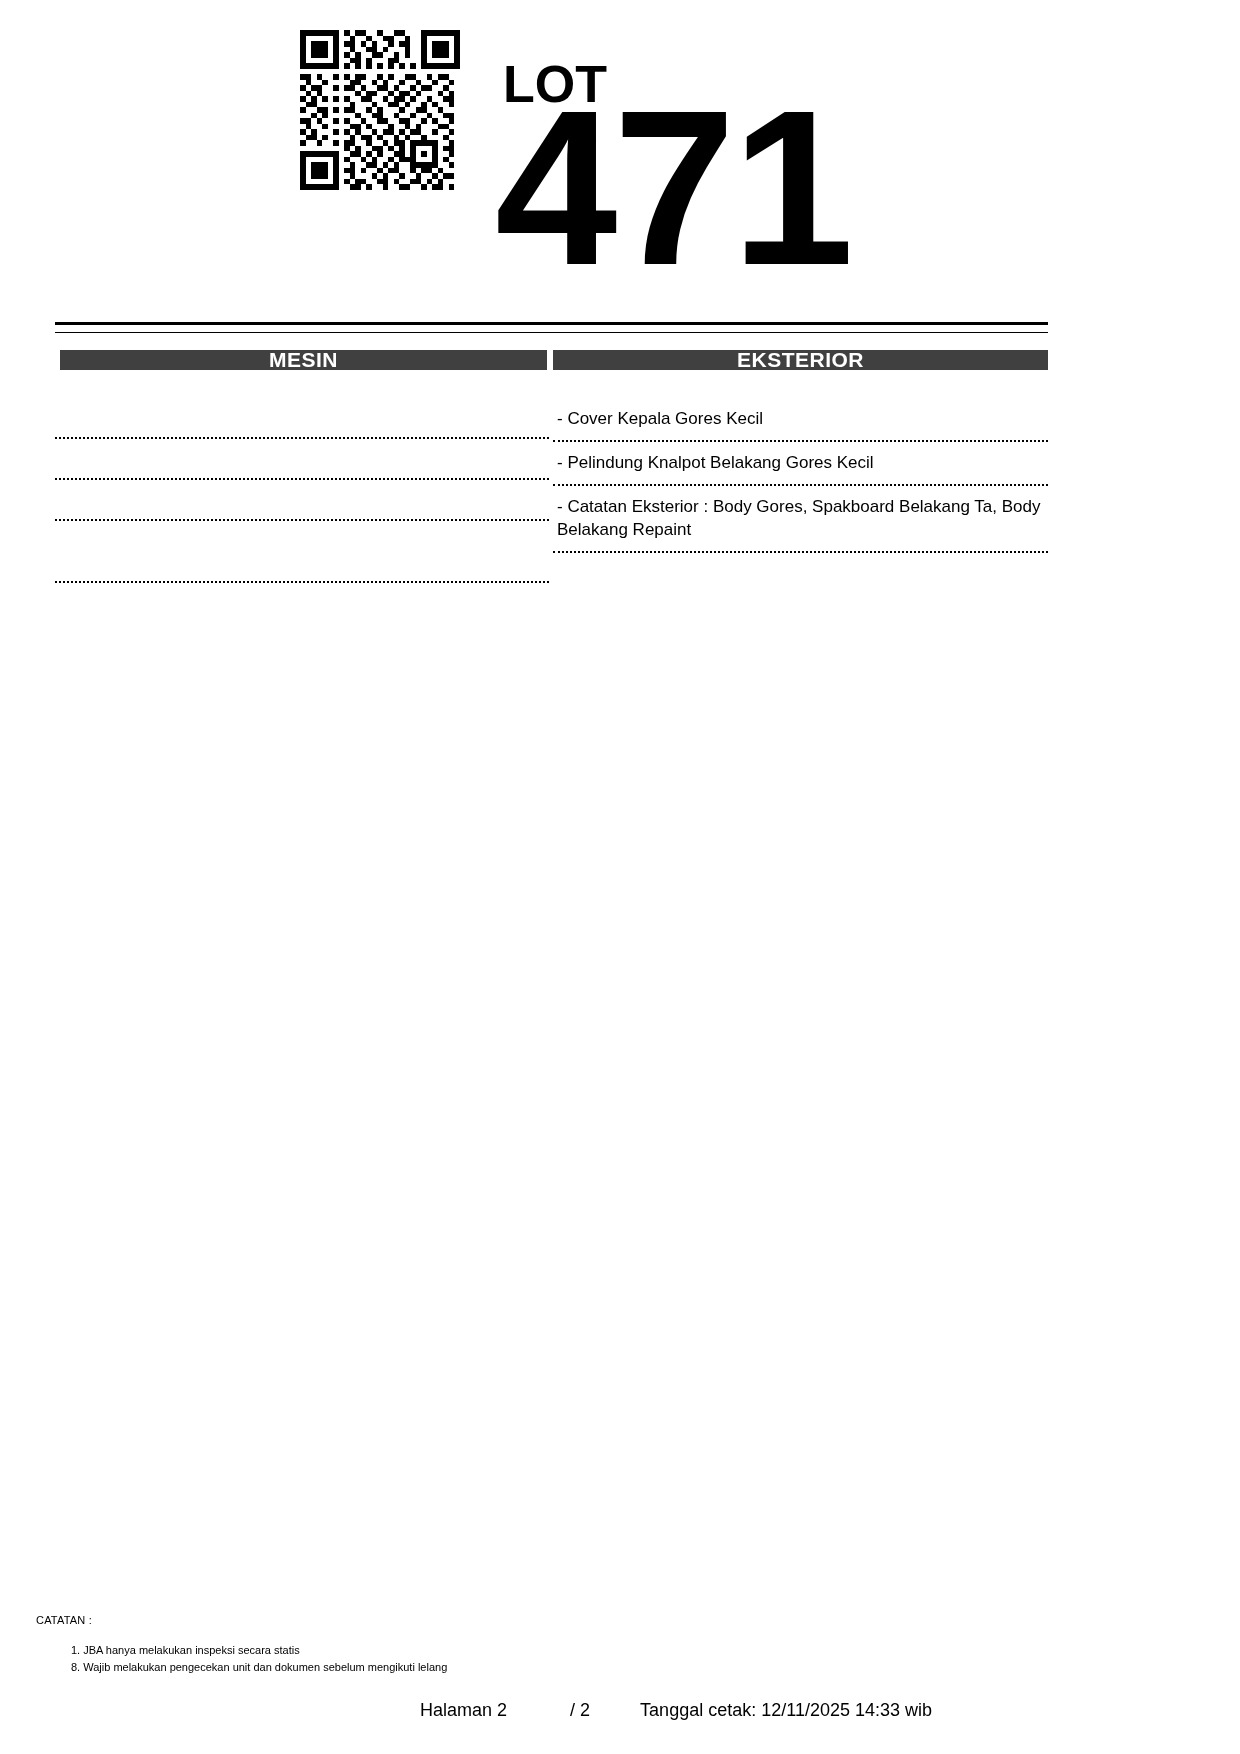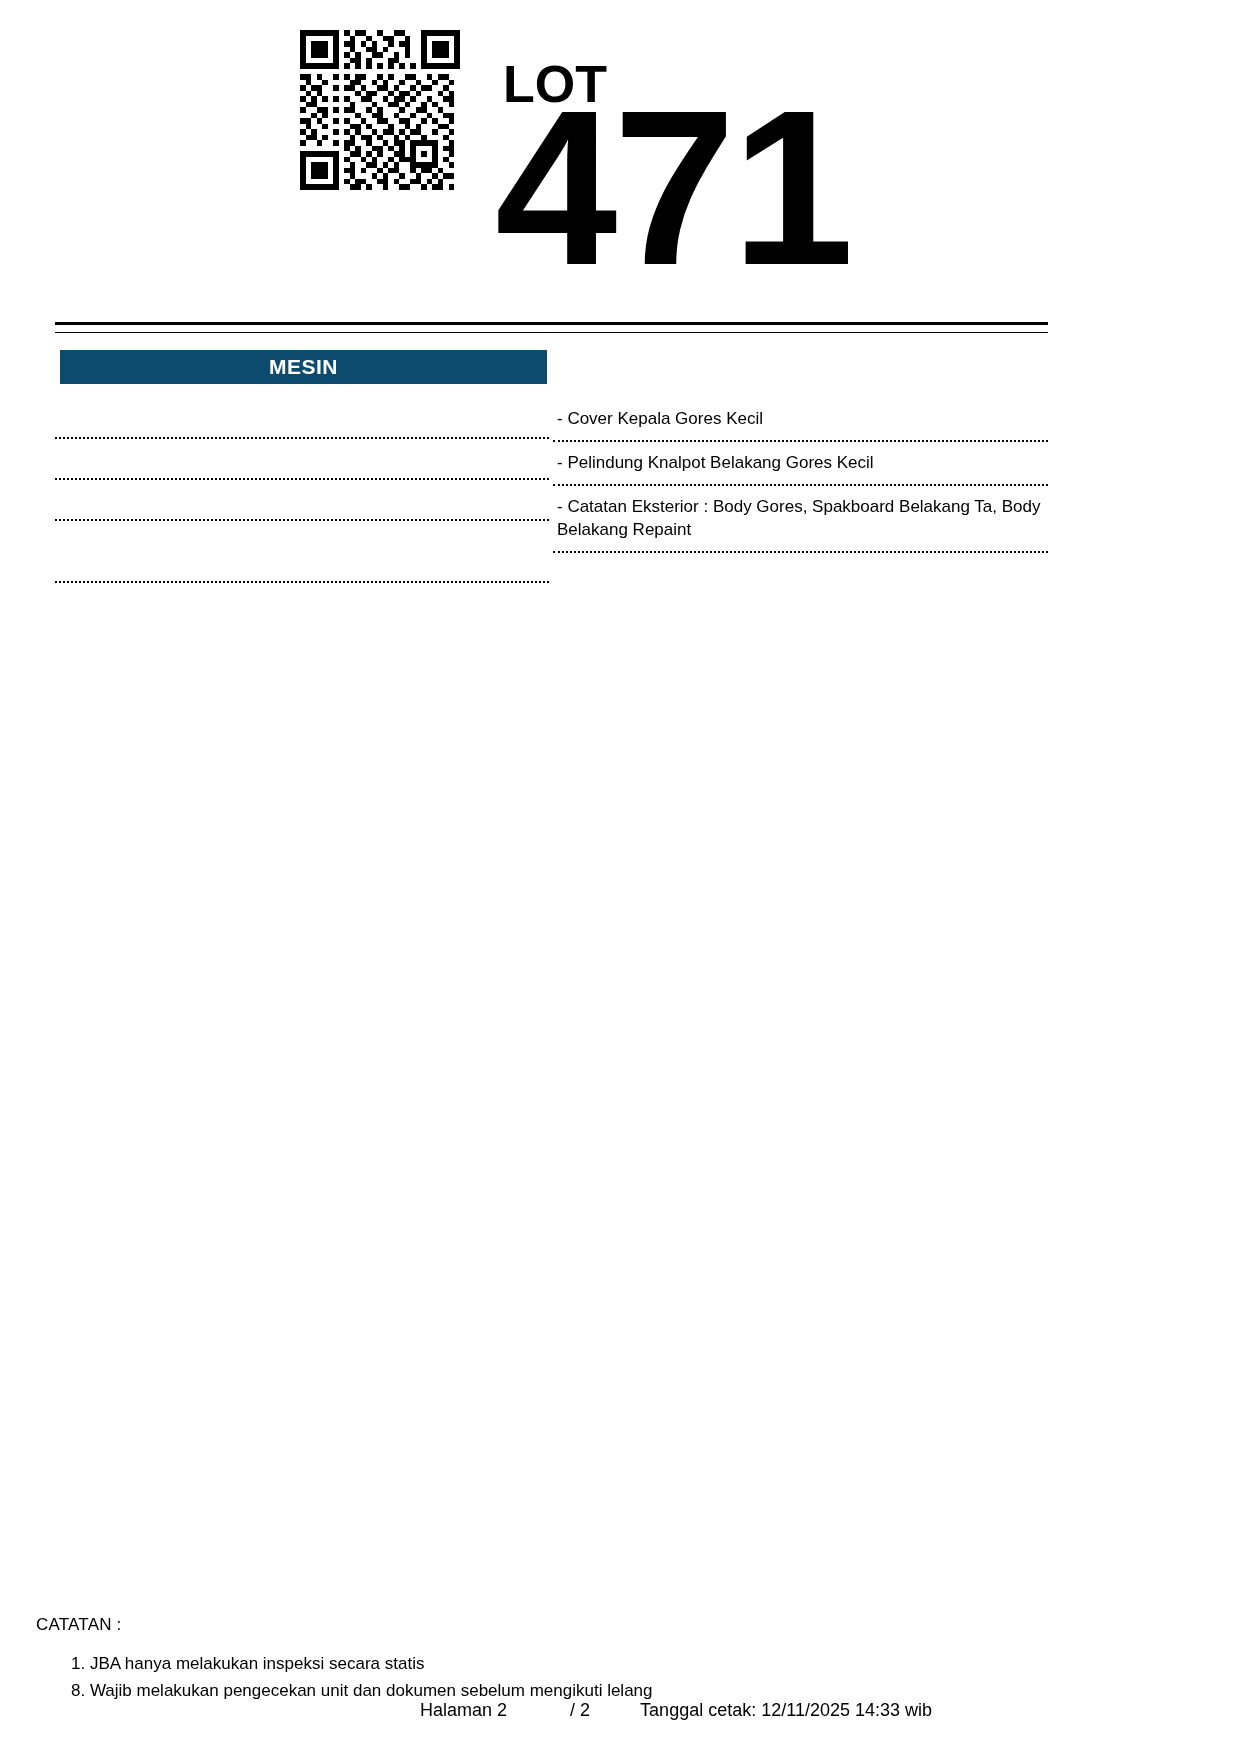--- a/index.html
+++ b/index.html
@@ -83,22 +83,22 @@
     position: absolute;
     left: 55px;
     width: 993px;
     height: 1px;
     background: #000;
   }
 
   
   .section-bar {
     position: absolute;
-    height: 34px;
-    background: #0c4a6e;
+    height: 20px;
+    background: #404040;
     color: #ffffff;
     display: flex;
     align-items: center;
     justify-content: center;
     font-size: 21px;
     font-weight: bold;
     letter-spacing: 0.5px;
   }
   #bar-mesin { left: 60px;  top: 350px; width: 487px; }
   #bar-eks   { left: 553px; top: 350px; width: 495px; }
@@ -121,21 +121,21 @@
     line-height: 1.35;
   }
   .row.empty { color: transparent; }
   .row.tall { min-height: 62px; }
 
   
   .footer-note {
     position: absolute;
     left: 36px;
     top: 1612px;
-    font-size: 17px;
+    font-size: 11px;
     line-height: 1.55;
   }
   .footer-note .title { letter-spacing: 0.2px; }
   .footer-note ol {
     margin: 13px;
     padding-left: 22px;
     list-style: none;
   }
   .footer-note li { white-space: nowrap; }
 
@@ -413,20 +413,21 @@
       <div class="lot-word">LOT</div>
       <div class="lot-number">471</div>
     </div>
 
   </div>
 
   <div class="rule-thick" style="top:322px;"></div>
   <div class="rule-thin" style="top:332px;"></div>
 
   <div class="section-bar" id="bar-mesin">MESIN</div>
+  <div class="section-bar" id="bar-eks">EKSTERIOR</div>
 
   <div class="col" id="col-mesin">
     <div class="row empty"></div>
     <div class="row empty"></div>
     <div class="row empty"></div>
     <div class="row empty tall"></div>
   </div>
 
   <div class="col" id="col-eks">
     <div class="row">- Cover Kepala Gores Kecil</div>

